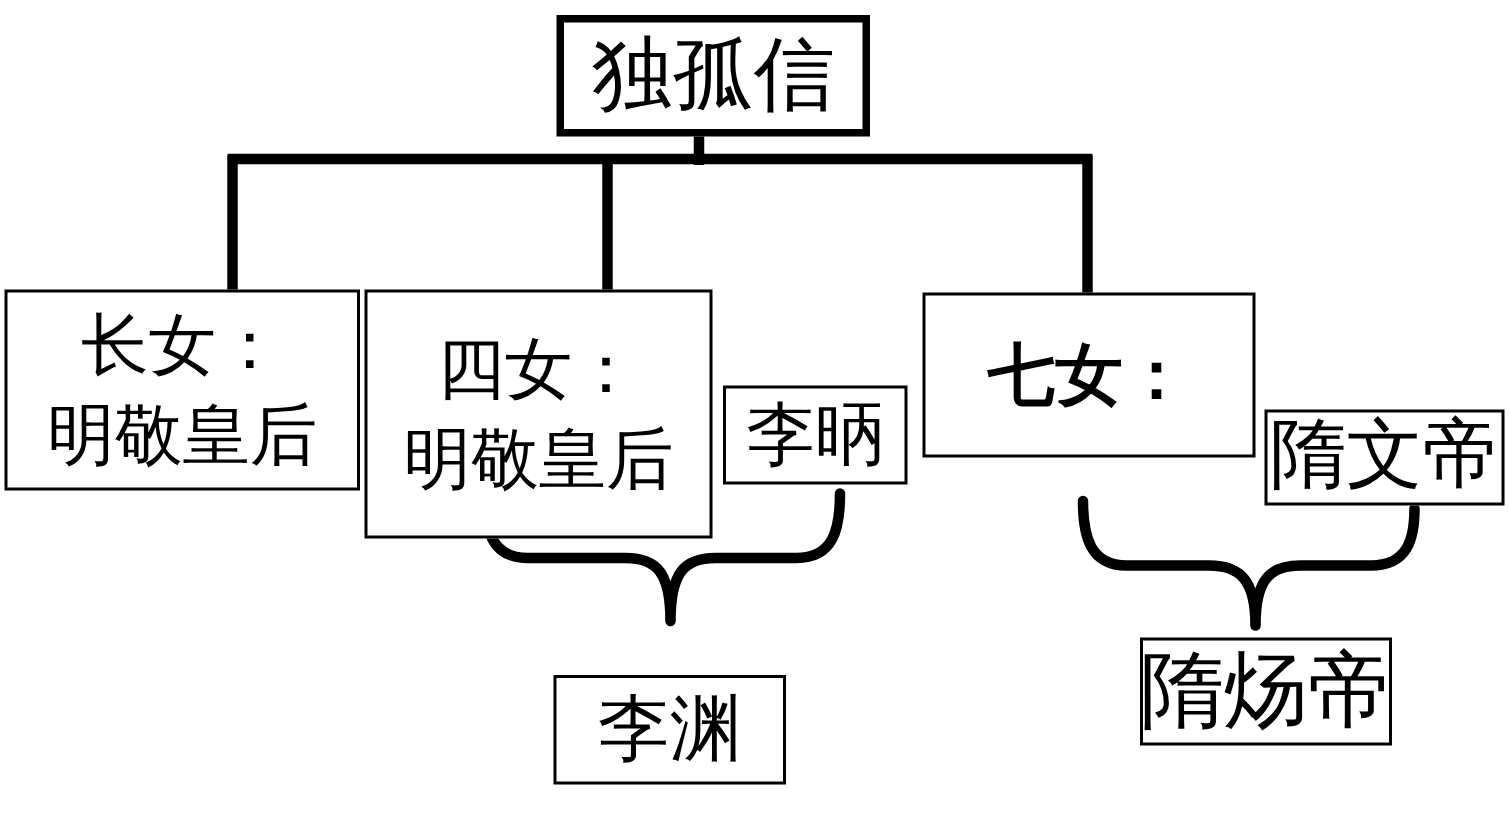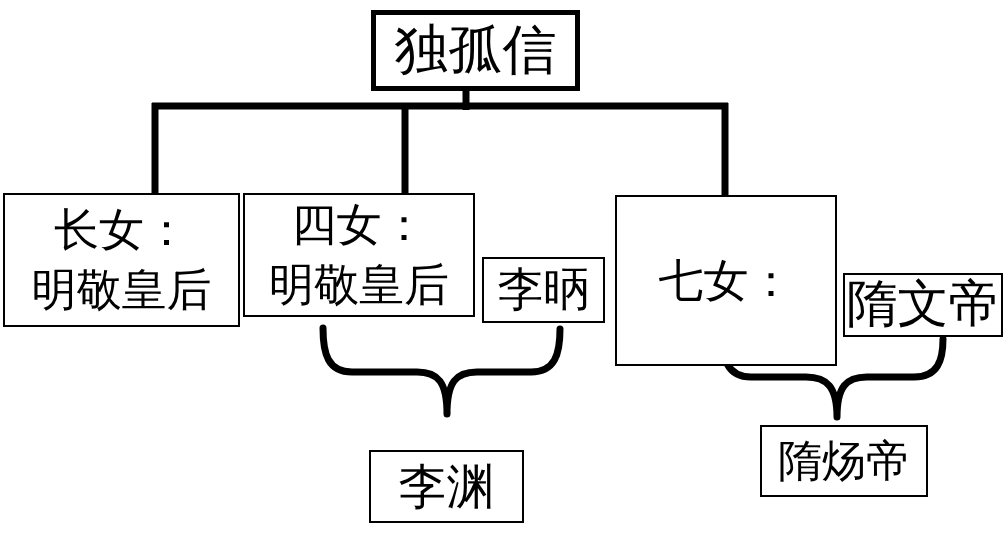--- a/index.html
+++ b/index.html
@@ -33,26 +33,26 @@
     line-height: 1.25;
   }
   .box.root {
     left: 371px; top: 10px; width: 209px; height: 81px;
     border-width: 5px;
     font-size: 54px;
     font-weight: normal;
   }
   .box.daughter { font-size: 45px; line-height: 60px; }
   .box.d1 { left: 3px;   top: 193px; width: 237px; height: 134px; text-align: right; }
-  .box.d2 { left: 243px; top: 193px; width: 232px; height: 124px; }
-  .box.d3 { left: 615px; top: 195px; width: 222px; height: 171px; }
+  .box.d2 { left: 243px; top: 193px; width: 232px; height: 166px; }
+  .box.d3 { left: 615px; top: 195px; width: 222px; height: 110px; font-weight: bold; }
   .box.sp1 { left: 482px; top: 257px; width: 123px; height: 66px; font-size: 46px; }
   .box.sp2 { left: 843px; top: 273px; width: 160px; height: 64px; font-size: 51px; }
   .box.c1 { left: 369px; top: 450px; width: 155px; height: 73px; font-size: 48px; }
-  .box.c2 { left: 760px; top: 425px; width: 168px; height: 72px; font-size: 44px; }
+  .box.c2 { left: 760px; top: 425px; width: 168px; height: 72px; font-size: 56px; }
 </style>
 </head>
 <body>
 
 <div class="canvas">
 
   <svg class="connectors" viewBox="0 0 1006 544" xmlns="http://www.w3.org/2000/svg" fill="none" stroke="#000000" stroke-width="7">
 
     <line x1="466" y1="89" x2="466" y2="110" stroke="#000000"></line>
 

